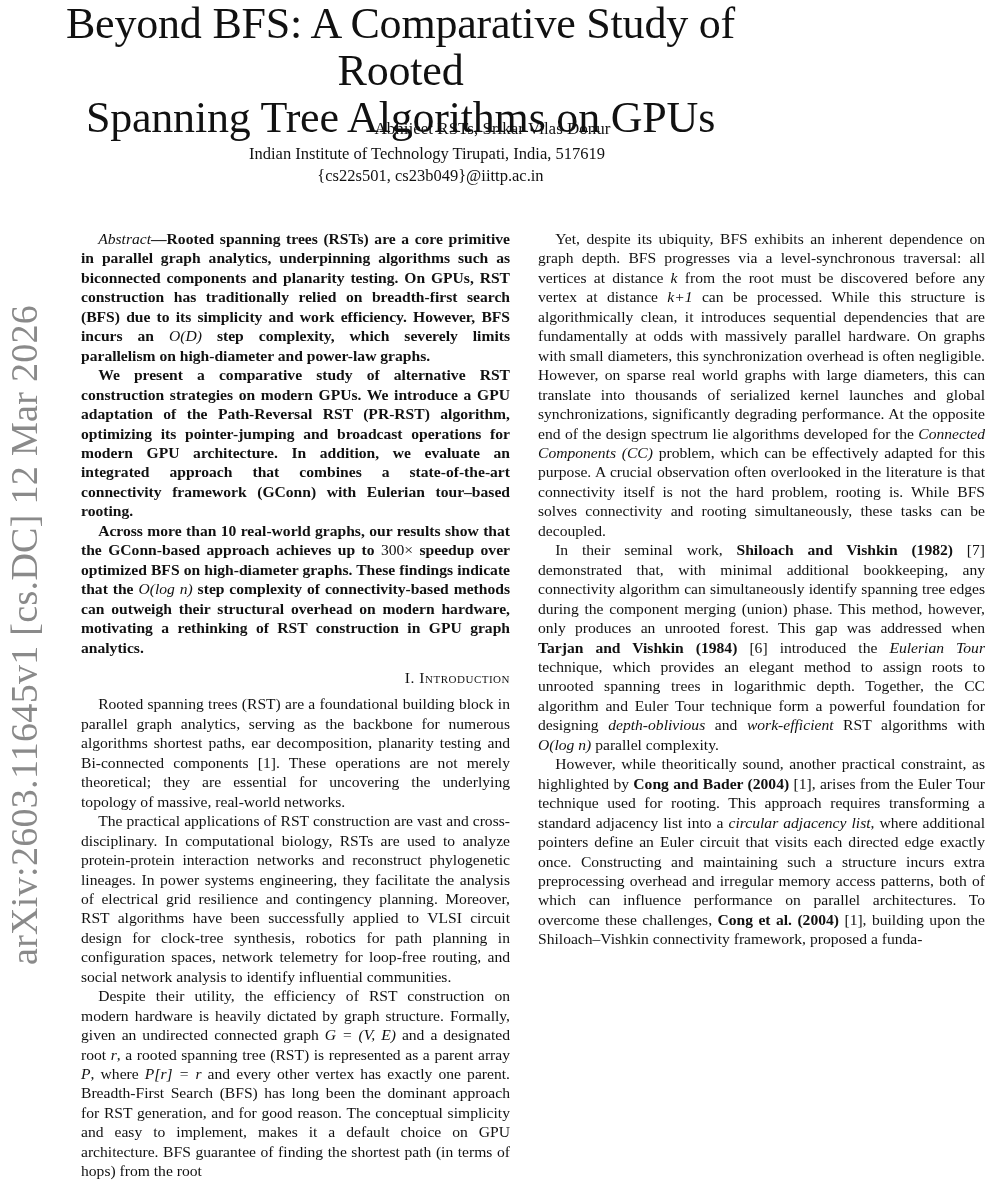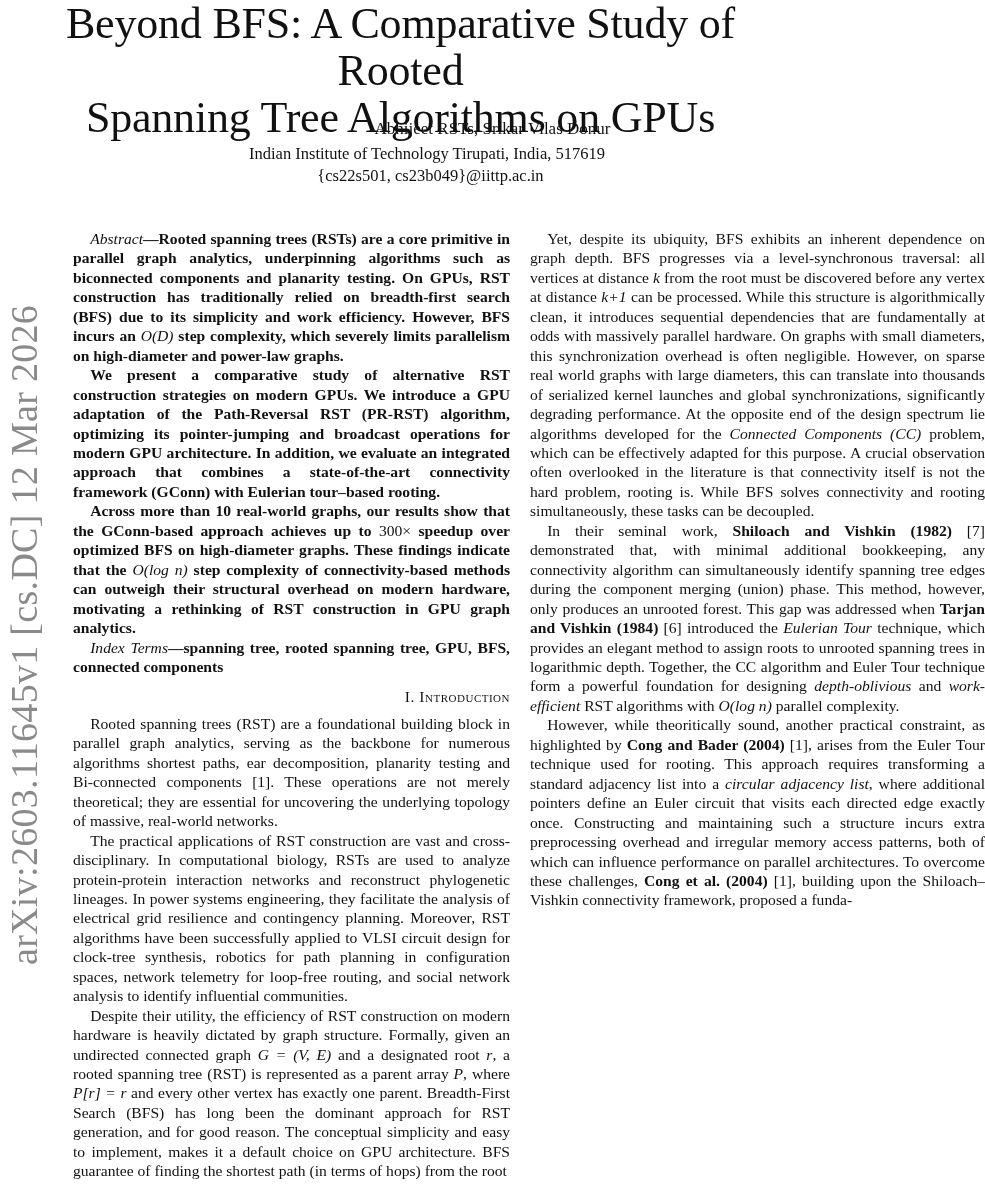--- a/index.html
+++ b/index.html
@@ -21,21 +21,21 @@
     transform-origin: 0 0; transform: rotate(-90deg);
     font-size: 38px; color: #8a8a8a; white-space: nowrap; line-height: 40px;
     letter-spacing: 0.3px;
   }
 
   .col { position: absolute; top: 229px; font-size: 15.6px; line-height: 19.45px; text-align: justify; hyphens: manual; }
   .col.left  { left: 73px; width: 437px; }
   .col.right { left: 530px; width: 455px; }
 
   .col p { margin: 0; text-indent: 0; }
-  .col p.ind { text-indent: 1.1em; }
+  .col p.ind { text-indent: 1.1em; margin-left: 8px; }
   .abstract p { font-weight: bold; }
   .abstract .lbl { font-style: italic; font-weight: normal; }
   .abstract .math { font-weight: normal; font-style: normal; }
   .math i { font-style: italic; }
   .b { font-weight: bold; }
   .it { font-style: italic; }
 
   .section-head {
     text-align: right; font-size: 15.6px; margin: 11px 0 7px 0; letter-spacing: 0.5px;
   }
@@ -52,21 +52,20 @@
 <div class="affil">Indian Institute of Technology Tirupati, India, 517619</div>
 <div class="email">{cs22s501, cs23b049}@iittp.ac.in</div>
 
 <div class="arxiv">arXiv:2603.11645v1  [cs.DC]  12 Mar 2026</div>
 
 <div class="col left">
   <div class="abstract">
     <p class="ind"><span class="lbl">Abstract</span><span>—Rooted spanning trees (RSTs) are a core primitive in parallel graph analytics, underpinning algorithms such as biconnected components and planarity testing. On GPUs, RST construction has traditionally relied on breadth-first search (BFS) due to its simplicity and work efficiency. However, BFS incurs an </span><span class="math"><i>O(D)</i></span><span> step complexity, which severely limits parallelism on high-diameter and power-law graphs.</span></p>
     <p class="ind">We present a comparative study of alternative RST construction strategies on modern GPUs. We introduce a GPU adaptation of the Path-Reversal RST (PR-RST) algorithm, optimizing its pointer-jumping and broadcast operations for modern GPU architecture. In addition, we evaluate an integrated approach that combines a state-of-the-art connectivity framework (GConn) with Eulerian tour–based rooting.</p>
     <p class="ind"><span>Across more than 10 real-world graphs, our results show that the GConn-based approach achieves up to </span><span class="math">300×</span><span> speedup over optimized BFS on high-diameter graphs. These findings indicate that the </span><span class="math"><i>O(log n)</i></span><span> step complexity of connectivity-based methods can outweigh their structural overhead on modern hardware, motivating a rethinking of RST construction in GPU graph analytics.</span></p>
-    <p class="ind"><span class="lbl">Index Terms</span><span>—spanning tree, rooted spanning tree, GPU, BFS, connected components</span></p>
   </div>
 
   <div class="section-head">
     <span>I.</span>&nbsp;<span class="sc">Introduction</span>
   </div>
 
   <p class="ind">Rooted spanning trees (RST) are a foundational building block in parallel graph analytics, serving as the backbone for numerous algorithms shortest paths, ear decomposition, planarity testing and Bi-connected components [1]. These operations are not merely theoretical; they are essential for uncovering the underlying topology of massive, real-world networks.</p>
   <p class="ind">The practical applications of RST construction are vast and cross-disciplinary. In computational biology, RSTs are used to analyze protein-protein interaction networks and recon­struct phylogenetic lineages. In power systems engineering, they facilitate the analysis of electrical grid resilience and contingency planning. Moreover, RST algorithms have been successfully applied to VLSI circuit design for clock-tree synthesis, robotics for path planning in configuration spaces, network telemetry for loop-free routing, and social network analysis to identify influential communities.</p>
   <p class="ind"><span>Despite their utility, the efficiency of RST construction on modern hardware is heavily dictated by graph structure. For­mally, given an undirected connected graph </span><i>G = (V, E)</i><span> and a designated root </span><i>r</i><span>, a rooted spanning tree (RST) is represented as a parent array </span><i>P</i><span>, where </span><i>P[r] = r</i><span> and every other vertex has exactly one parent. Breadth-First Search (BFS) has long been the dominant approach for RST generation, and for good reason. The conceptual simplicity and easy to implement, makes it a default choice on GPU architecture. BFS guarantee of finding the shortest path (in terms of hops) from the root </span></p>
 </div>

